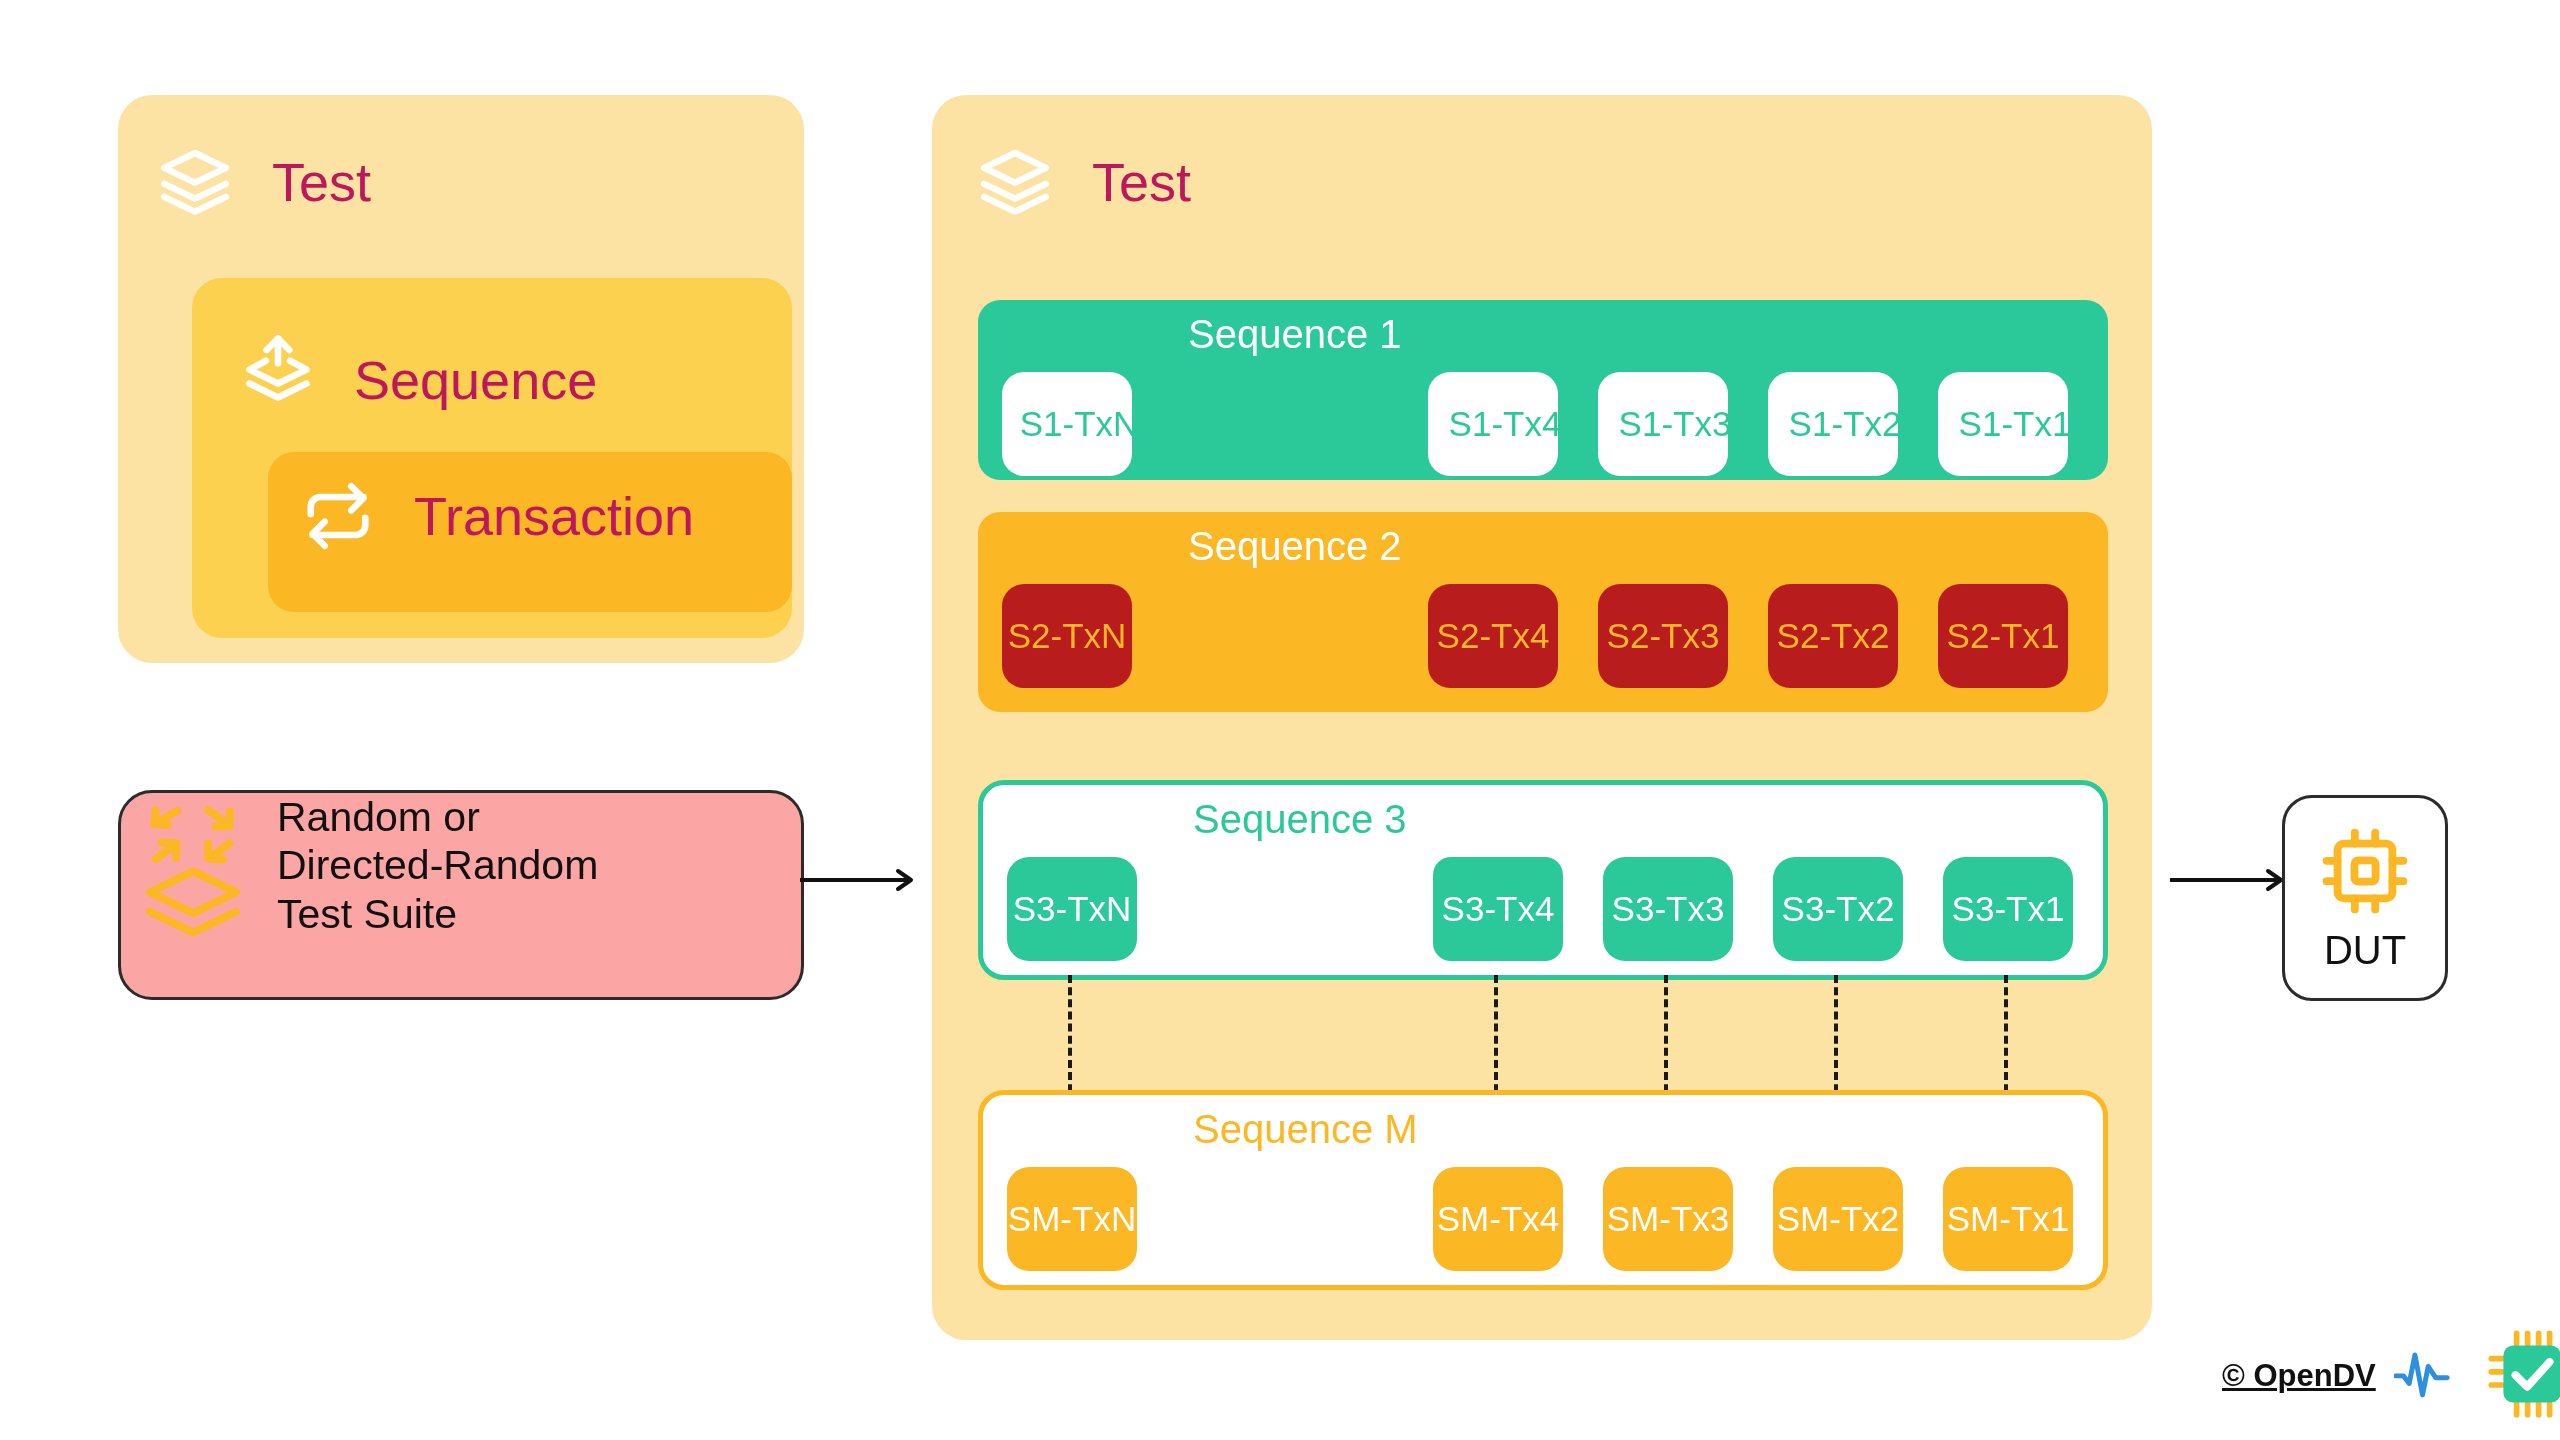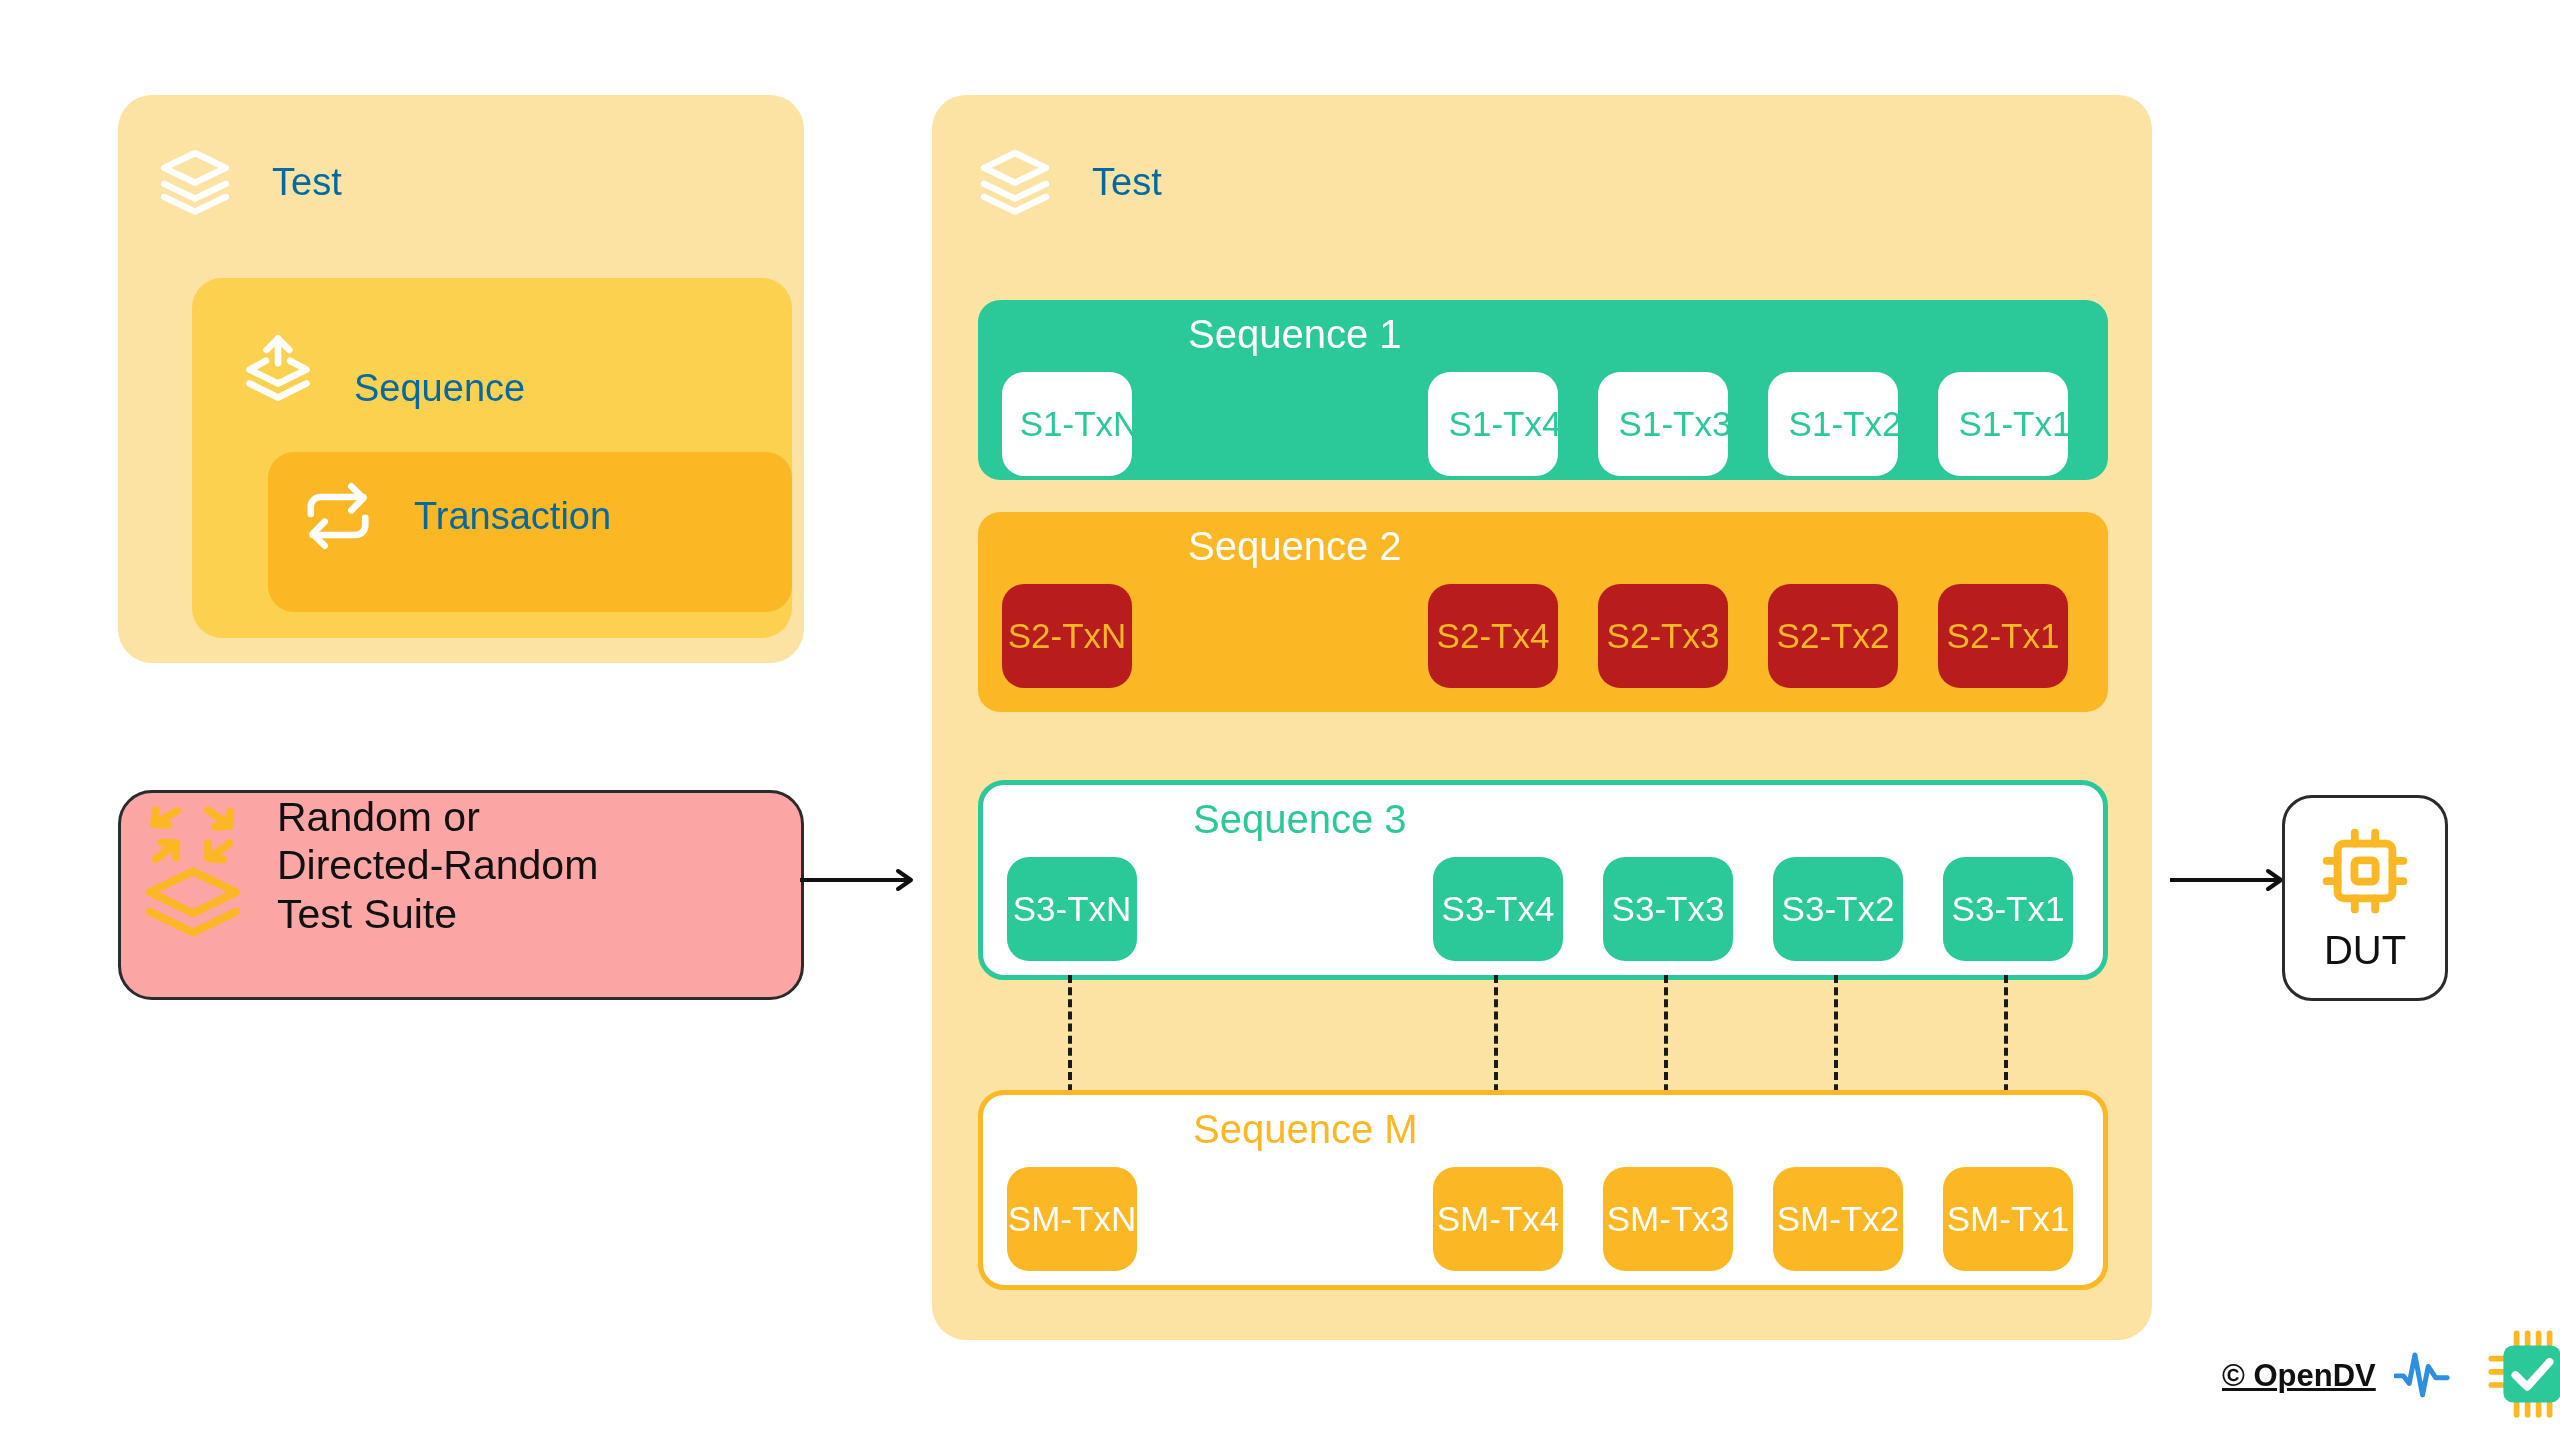--- a/index.html
+++ b/index.html
@@ -10,21 +10,21 @@
   }
   .abs{position:absolute;}
 
   
   #legend-panel{
     left:118px;top:95px;width:686px;height:568px;
     background:#FCE3A4;border-radius:34px;
   }
   #legend-test-row{left:158px;top:145px;display:flex;align-items:center;gap:40px;}
   .stack-ico{width:74px;height:74px;display:block;}
-  .panel-title{font-size:38px;line-height:1;color:#0369a1;white-space:nowrap;}
+  .panel-title{font-size:54px;line-height:1;color:#be185d;white-space:nowrap;}
 
   #legend-sequence-box{
     left:192px;top:278px;width:600px;height:360px;
     background:#FBD14F;border-radius:30px;
   }
   #legend-seq-row{left:240px;top:331px;display:flex;align-items:flex-end;gap:38px;}
   #legend-transaction-box{
     left:268px;top:452px;width:524px;height:160px;
     background:#FBB724;border-radius:26px;
   }
@@ -201,21 +201,21 @@
     <div class="tx" style="left:596px;">S2-Tx3</div>
     <div class="tx" style="left:766px;">S2-Tx2</div>
     <div class="tx" style="left:936px;">S2-Tx1</div>
   </div>
 </div>
 
 <div class="seq-row" id="seq3">
   <div class="seq-label">Sequence 3</div>
   <div class="tx-strip">
     <div class="tx" style="left:0px;">S3-TxN</div>
-    <div class="tx" style="left:426px;">S3-Tx4</div>
+    <div class="tx" style="left:426px;border-radius:18px;">S3-Tx4</div>
     <div class="tx" style="left:596px;">S3-Tx3</div>
     <div class="tx" style="left:766px;">S3-Tx2</div>
     <div class="tx" style="left:936px;">S3-Tx1</div>
   </div>
 </div>
 
 <div class="abs dashline" style="left:1068px;"></div>
 <div class="abs dashline" style="left:1494px;"></div>
 <div class="abs dashline" style="left:1664px;"></div>
 <div class="abs dashline" style="left:1834px;"></div>

